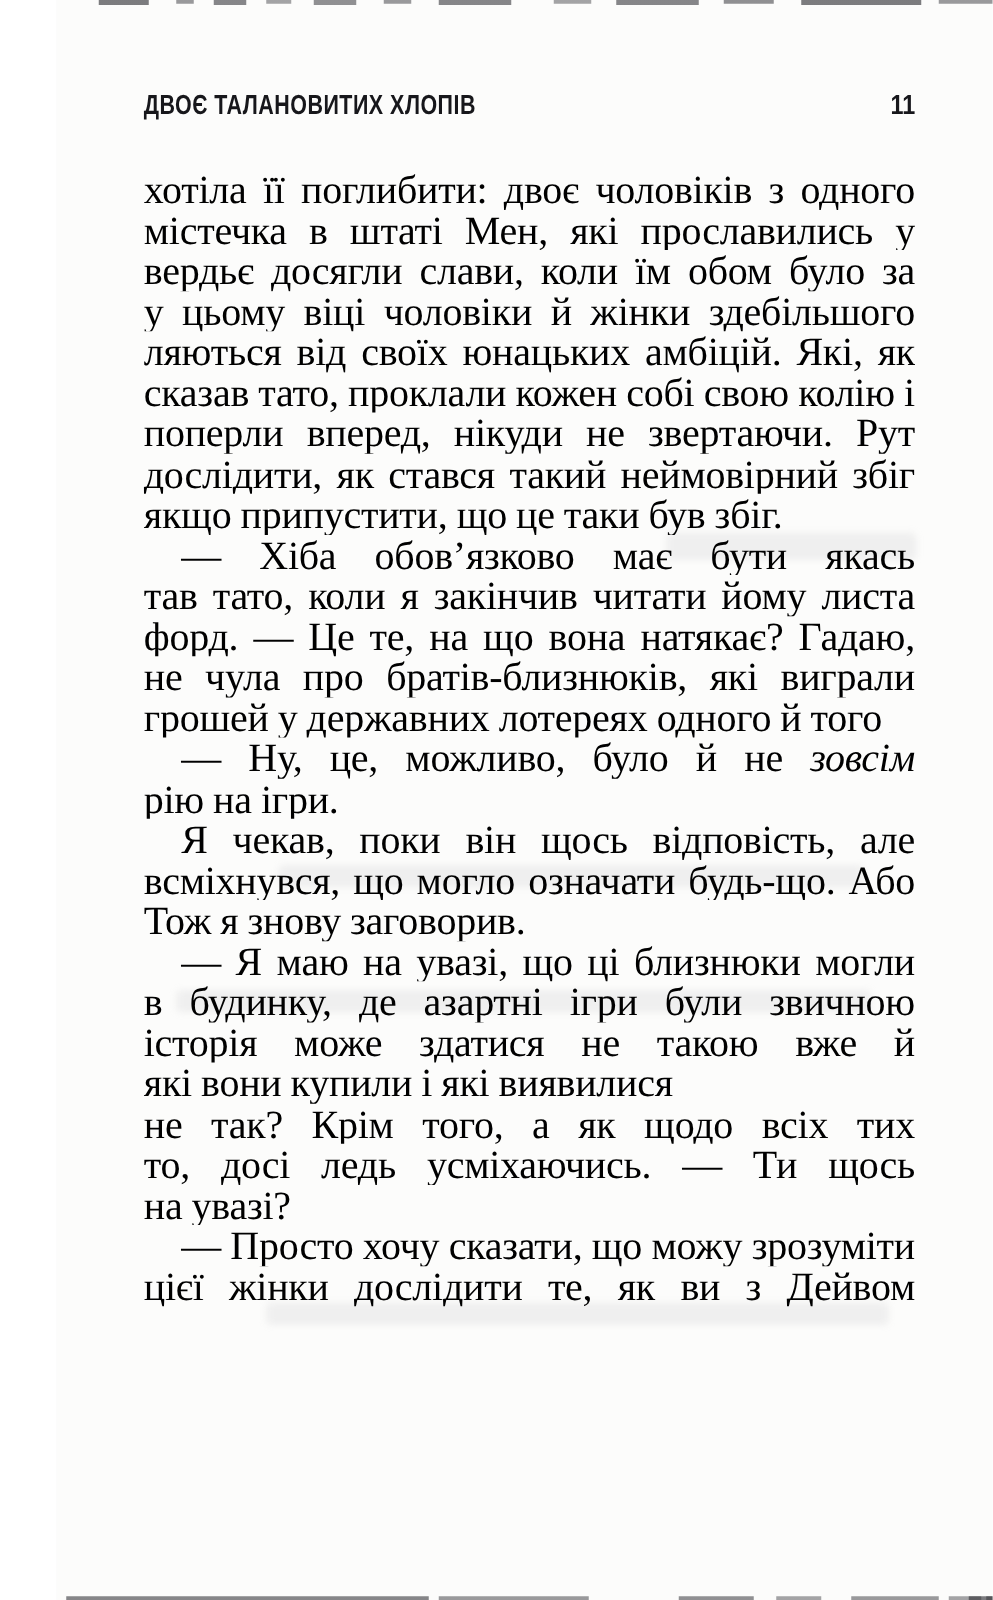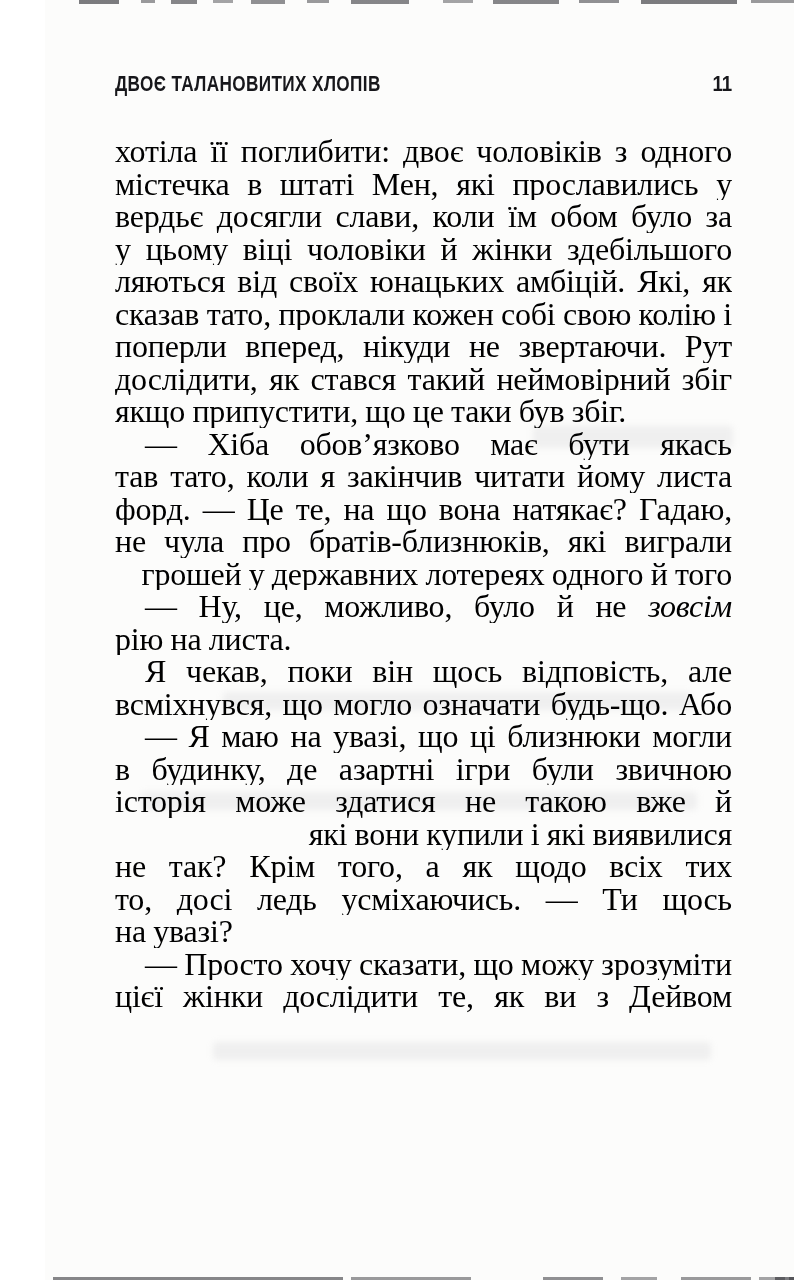--- a/index.html
+++ b/index.html
@@ -122,21 +122,21 @@
     word-spacing: -0.5px;
     color: #000000;
   }
   .line {
     height: 32.5px;
     overflow: hidden;
     text-align: justify;
     text-align-last: justify;
   }
   .line-last {
-    text-align: right;
+    text-align: left;
     text-align-last: left;
   }
   .line-indent {
     text-indent: 30px;
   }
   .italic { font-style: italic; }
 </style>
 </head>
 <body>
 
@@ -170,25 +170,26 @@
       </div>
       <div class="paragraph">
         <div class="line line-indent"><span>— Хіба обов’язково має бути якась причина? — запи-</span></div>
         <div class="line"><span>тав тато, коли я закінчив читати йому листа від міс Кроу-</span></div>
         <div class="line"><span>форд. — Це те, на що вона натякає? Гадаю, вона ніколи</span></div>
         <div class="line"><span>не чула про братів-близнюків, які виграли великі суми</span></div>
         <div class="line line-last"><span>грошей у державних лотереях одного й того самого дня.</span></div>
       </div>
       <div class="paragraph">
         <div class="line line-indent"><span>— Ну, це, можливо, було й не </span><span class="italic">зовсім</span><span> випадковим збі-</span></div>
-        <div class="line line-last"><span>рію на листа.</span></div>
+        <div class="line line-last"><span>рію на ігри.</span></div>
       </div>
       <div class="paragraph">
         <div class="line line-indent"><span>Я чекав, поки він щось відповість, але батько лише</span></div>
         <div class="line"><span>всміхнувся, що могло означати будь-що. Або ж нічого.</span></div>
+        <div class="line line-last"><span>Тож я знову заговорив.</span></div>
       </div>
       <div class="paragraph">
         <div class="line line-indent"><span>— Я маю на увазі, що ці близнюки могли вирости</span></div>
         <div class="line"><span>в будинку, де азартні ігри були звичною річчю. І так ця</span></div>
         <div class="line"><span>історія може здатися не такою вже й неймовірною, чи</span></div>
         <div class="line line-last"><span>які вони купили і які виявилися програшними?</span></div>
         <div class="line"><span>не так? Крім того, а як щодо всіх тих лотерейних білетів,</span></div>
       </div>
       <div class="paragraph">
         <div class="line"><span>то, досі ледь усміхаючись. — Ти щось конкретне маєш</span></div>

